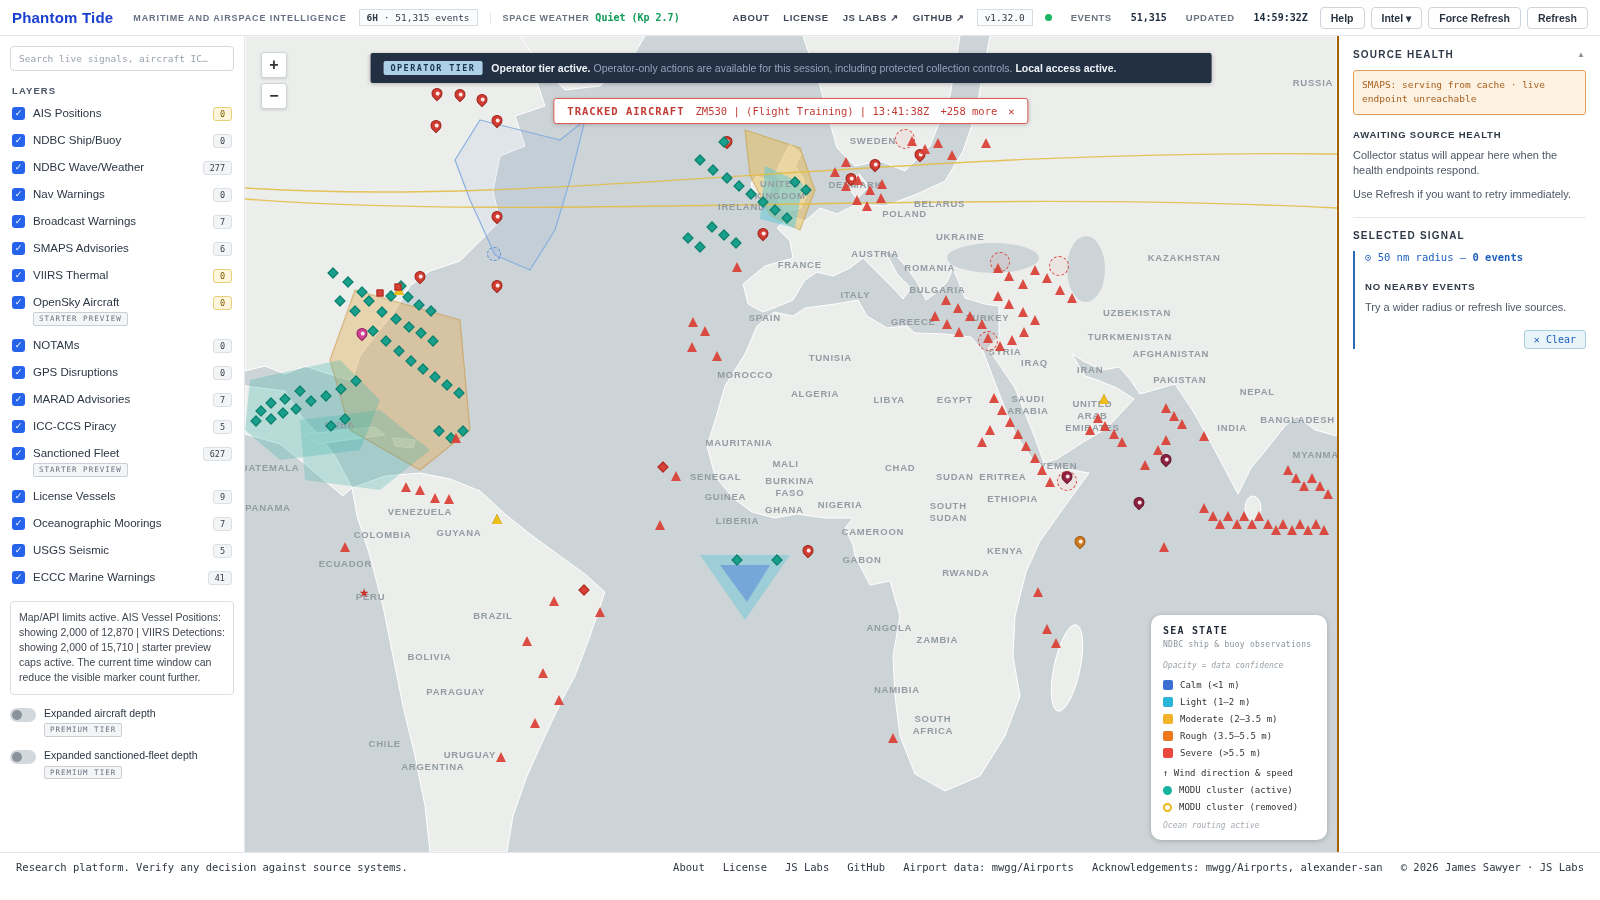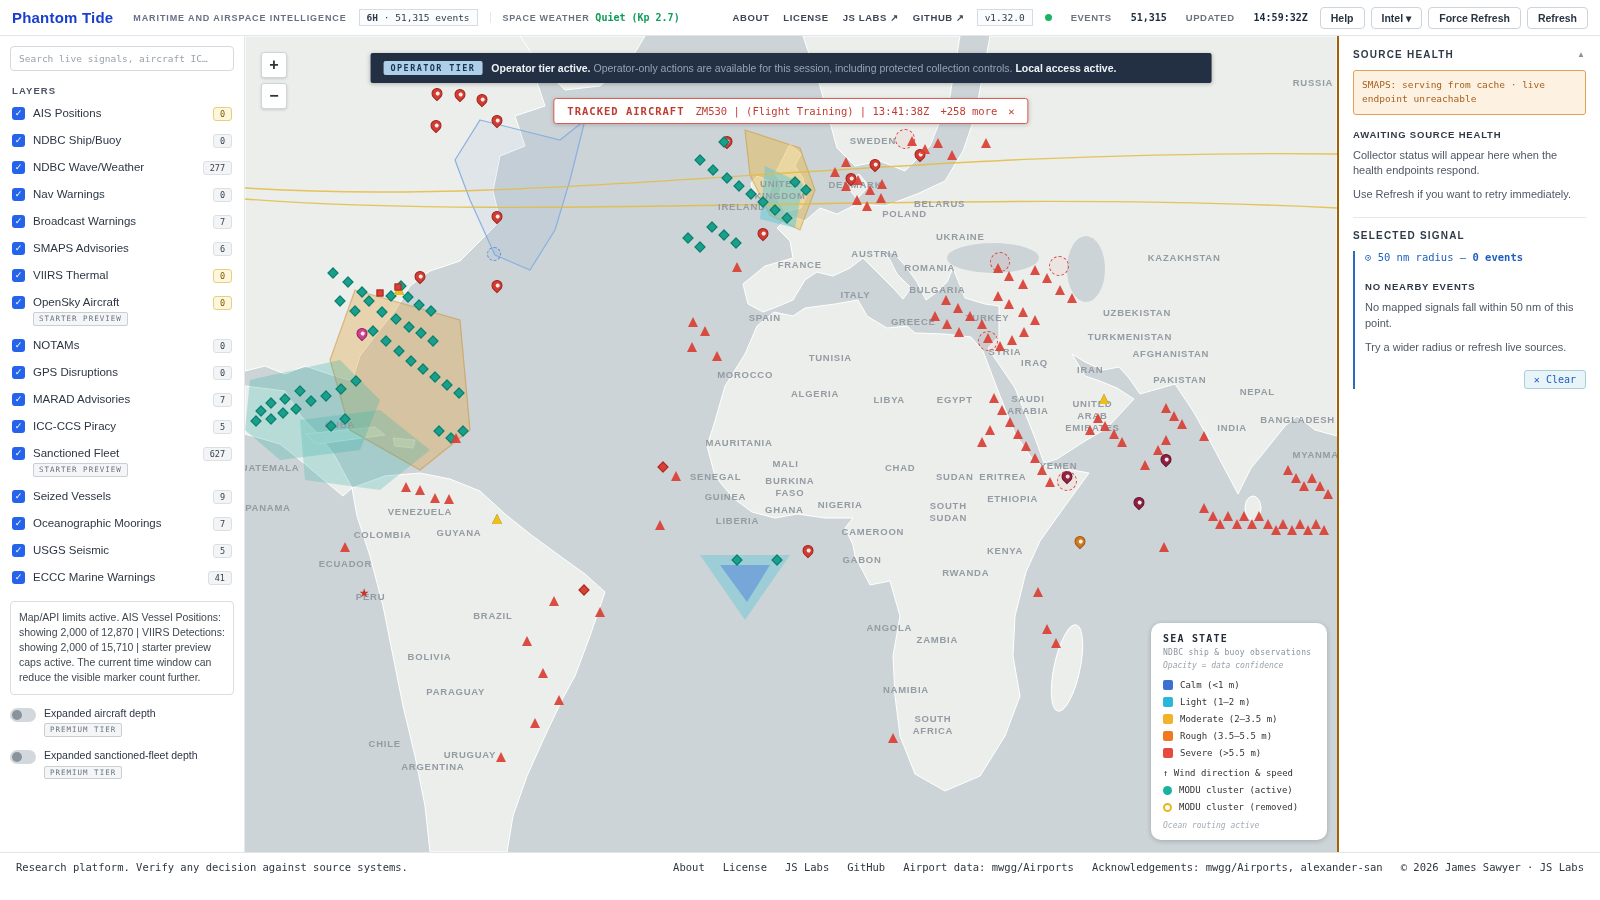--- a/index.html
+++ b/index.html
@@ -92,21 +92,21 @@
   .tracked{position:absolute;top:62px;left:50%;transform:translateX(-50%);z-index:5;display:flex;align-items:center;
     gap:11px;background:#fff;border:1px solid #dd5a52;border-radius:3px;padding:6px 13px;
     font-family:"DejaVu Sans Mono",monospace;font-size:10.5px;color:#c23b32;box-shadow:0 1px 4px rgba(0,0,0,.18);white-space:nowrap}
   .tracked .tl{font-weight:bold;letter-spacing:1px}
   .tracked .tx{cursor:pointer;font-weight:bold}
 
   .legend{position:absolute;right:10px;bottom:12px;width:176px;background:#fff;border-radius:10px;z-index:5;
     box-shadow:0 1px 5px rgba(0,0,0,.22);padding:10px 12px;font-family:"DejaVu Sans Mono",monospace}
   .lg-title{font-size:10px;font-weight:bold;letter-spacing:1.2px;color:#222c3a}
   .lg-sub{font-size:8px;color:#8a939c;margin-top:4px;letter-spacing:.3px}
-  .lg-note{font-size:8px;color:#9aa3ab;font-style:italic;margin-top:4px}
+  .lg-note{font-size:8px;color:#9aa3ab;font-style:italic;margin-top:12px}
   .lg-item{display:flex;align-items:center;gap:7px;margin-top:7px;font-size:9px;color:#333}
   .lg-item:first-of-type{margin-top:10px}
   .swatch{width:10px;height:10px;border-radius:2px;flex:0 0 10px}
   .lg-wind{margin-top:10px;font-size:9px;color:#333}
   .lg-modu{display:flex;align-items:center;gap:7px;margin-top:7px;font-size:9px;color:#333}
   .modu-a{width:9px;height:9px;border-radius:50%;background:#17b3a0;flex:0 0 9px}
   .modu-r{width:9px;height:9px;border-radius:50%;background:#fff;border:2px solid #e8b71e;flex:0 0 9px}
   .lg-foot{margin-top:9px;font-size:8px;color:#a4acb4;font-style:italic}
 
   
@@ -233,21 +233,21 @@
             <span class="llabel">ICC-CCS Piracy</span>
             <span class="count">5</span>
           </div>
           <div class="lrow">
             <span class="cbx">✓</span>
             <span class="llabel">Sanctioned Fleet<br><span class="subbadge">STARTER PREVIEW</span></span>
             <span class="count">627</span>
           </div>
           <div class="lrow">
             <span class="cbx">✓</span>
-            <span class="llabel">Seized Vessels</span>
+            <span class="llabel">License Vessels</span>
             <span class="count">9</span>
           </div>
           <div class="lrow">
             <span class="cbx">✓</span>
             <span class="llabel">Oceanographic Moorings</span>
             <span class="count">7</span>
           </div>
           <div class="lrow">
             <span class="cbx">✓</span>
             <span class="llabel">USGS Seismic</span>
@@ -360,21 +360,21 @@
           <div class="map-label" style="left: 45.1%; top: 59.4%;">LIBERIA</div>
           <div class="map-label" style="left: 49.4%; top: 58.1%;">GHANA</div>
           <div class="map-label" style="left: 57.5%; top: 60.8%;">CAMEROON</div>
           <div class="map-label" style="left: 70.3%; top: 56.7%;">ETHIOPIA</div>
           <div class="map-label" style="left: 64.4%; top: 58.3%;">SOUTH SUDAN</div>
           <div class="map-label" style="left: 69.6%; top: 63.1%;">KENYA</div>
           <div class="map-label" style="left: 66%; top: 65.8%;">RWANDA</div>
           <div class="map-label" style="left: 56.5%; top: 64.2%;">GABON</div>
           <div class="map-label" style="left: 59%; top: 72.5%;">ANGOLA</div>
           <div class="map-label" style="left: 63.4%; top: 74%;">ZAMBIA</div>
-          <div class="map-label" style="left: 59.7%; top: 80.1%; text-align: right;">NAMIBIA</div>
+          <div class="map-label" style="left: 59.7%; top: 80.1%;">NAMIBIA</div>
           <div class="map-label" style="left: 63%; top: 84.4%;">SOUTH AFRICA</div>
           <div class="map-label" style="left: 8.7%; top: 47.7%;">CUBA</div>
           <div class="map-label" style="left: 1.8%; top: 52.9%;">GUATEMALA</div>
           <div class="map-label" style="left: 2.1%; top: 57.8%;">PANAMA</div>
           <div class="map-label" style="left: 16%; top: 58.3%;">VENEZUELA</div>
           <div class="map-label" style="left: 12.6%; top: 61.2%;">COLOMBIA</div>
           <div class="map-label" style="left: 19.6%; top: 60.9%;">GUYANA</div>
           <div class="map-label" style="left: 9.2%; top: 64.7%;">ECUADOR</div>
           <div class="map-label" style="left: 11.5%; top: 68.8%;">PERU</div>
           <div class="map-label" style="left: 22.7%; top: 71.1%;">BRAZIL</div>
@@ -651,21 +651,20 @@
       <div class="rp-p">Use Refresh if you want to retry immediately.</div>
       <div class="rp-div"></div>
       <div class="rp-title">
         <span>SELECTED SIGNAL</span>
       </div>
       <div class="sel-block">
         <div class="radius-line">
           <span>⊙ 50 nm radius — </span><b>0 events</b>
         </div>
         <div class="rp-sub">NO NEARBY EVENTS</div>
-        <div class="rp-p">No mapped signals fall within 50 nm of this point.</div>
         <div class="rp-p">Try a wider radius or refresh live sources.</div>
         <button class="clear-chip">✕ Clear</button>
       </div>
     </aside>
   </div>
 
   <footer class="footer">
     <span>Research platform. Verify any decision against source systems.</span>
     <span class="f-links" id="footer-links">
         <a class="f-link">About</a>

